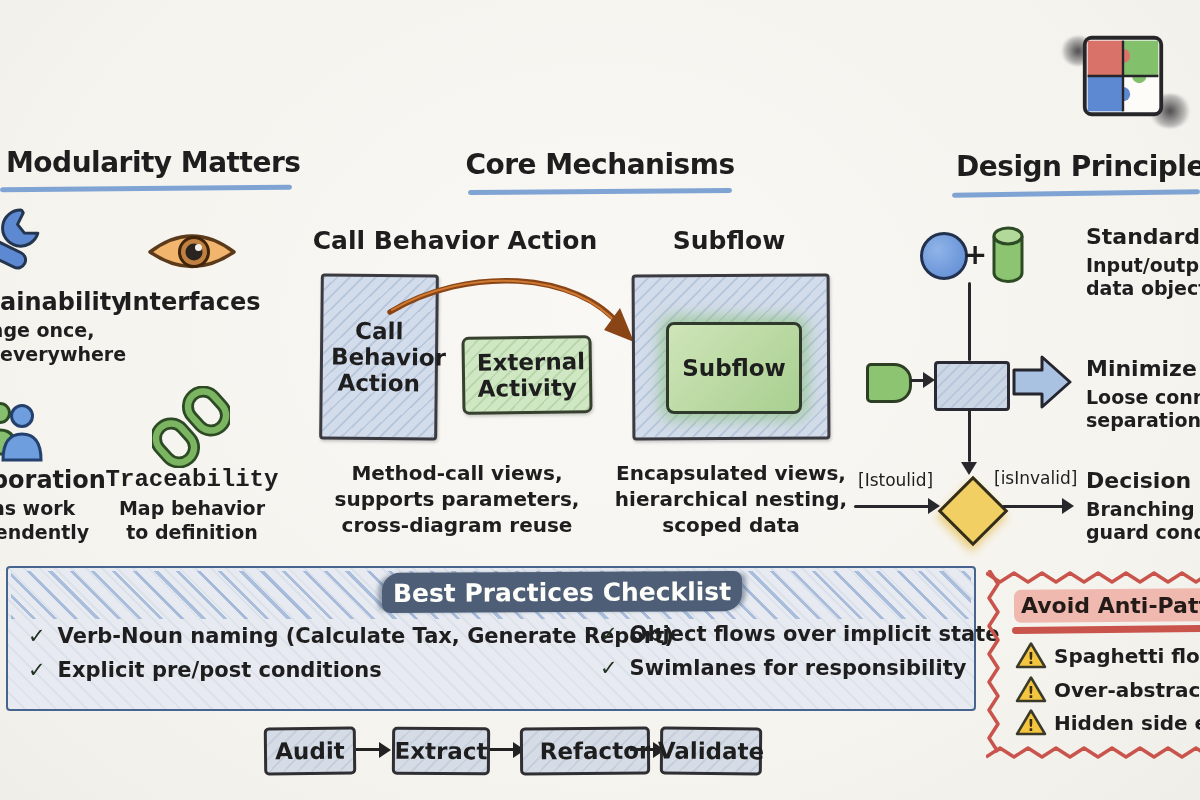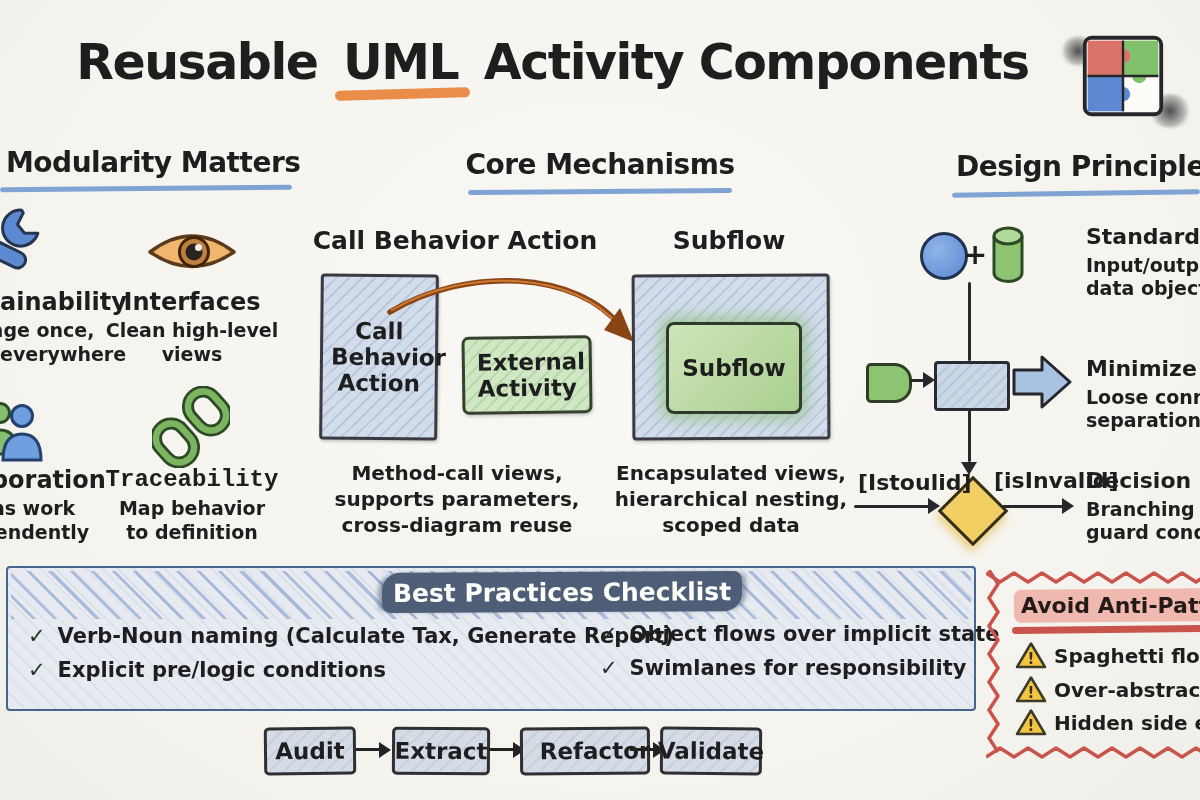--- a/index.html
+++ b/index.html
@@ -33,21 +33,21 @@
   .boxlabel{display:flex;align-items:center;justify-content:center;text-align:center;font-weight:bold;}
   .caption{transform:translateX(-50%);text-align:center;font-size:20px;font-weight:bold;line-height:26px;white-space:nowrap;}
 
   
   .dp-title{font-size:22px;font-weight:bold;white-space:nowrap;}
   .dp-lines{font-size:19px;font-weight:bold;line-height:23px;white-space:nowrap;}
   .hline{height:3px;background:#28282c;border-radius:2px;}
   .vline{width:3px;background:#28282c;border-radius:2px;}
   .ah-right{width:0;height:0;border-left:12px solid #28282c;border-top:8px solid transparent;border-bottom:8px solid transparent;}
   .ah-down{width:0;height:0;border-top:13px solid #28282c;border-left:8px solid transparent;border-right:8px solid transparent;}
-  .guard{font-size:22px;font-weight:bold;white-space:nowrap;}
+  .guard{font-size:17px;font-weight:normal;white-space:nowrap;}
 
   
   .chk-box{left:6px;top:566px;width:966px;height:141px;border:2.5px solid #46648e;border-radius:4px;
     background-color:#e7ebf1;
     background-image:repeating-linear-gradient(45deg, rgba(120,140,170,.10) 0 2px, transparent 2px 11px);}
   .chk-hatch{left:3px;top:3px;right:3px;height:48px;
     background-image:repeating-linear-gradient(45deg, rgba(95,135,195,.45) 0 3px, transparent 3px 15px);}
   .banner{left:382px;top:572px;width:360px;height:40px;background:#4e5e76;border-radius:18px 8px 18px 8px;
     box-shadow:-6px 0 4px -2px rgba(78,94,118,.55), 6px 0 4px -2px rgba(78,94,118,.55);
     color:#fdfdfa;font-size:25px;font-weight:bold;display:flex;align-items:center;justify-content:center;transform:rotate(-.3deg);}
@@ -66,28 +66,20 @@
     border:3px solid #2e2e33;border-radius:5px;font-size:23px;font-weight:bold;
     display:flex;align-items:center;justify-content:center;}
   .harrow{top:748px;height:3px;background:#222;}
   .harrow:after{content:"";position:absolute;right:-11px;top:-6.5px;border-left:12px solid #222;border-top:8px solid transparent;border-bottom:8px solid transparent;}
 </style>
 </head>
 <body>
 
 <div id="canvas">
 
-  <div class="abs title nowrap">
-    <span>Reusable</span>
-    <span class="uml">
-      <span>UML</span>
-      <span class="uml-underline"></span>
-    </span>
-    <span>Activity Components</span>
-  </div>
 
   <div class="smudge" style="left:1060px;top:36px;width:36px;height:30px;"></div>
   <div class="smudge" style="left:1148px;top:94px;width:44px;height:34px;"></div>
   <svg class="abs" style="left:1080px;top:33px;" width="86" height="86" viewBox="0 0 90 90">
     <rect x="5" y="5" width="80" height="80" rx="7" fill="#fdfcf8" stroke="#26262a" stroke-width="4"></rect>
     <rect x="8" y="8" width="37" height="37" fill="#d9736a"></rect>
     <rect x="45" y="8" width="37" height="37" fill="#82c06c"></rect>
     <rect x="8" y="45" width="37" height="37" fill="#5d89d2"></rect>
     <circle cx="45" cy="24" r="7.5" fill="#d9736a"></circle>
     <circle cx="62" cy="45" r="7.5" fill="#82c06c"></circle>
@@ -115,24 +107,20 @@
     <div>update everywhere</div>
   </div>
 
   <svg class="abs" style="left:146px;top:227px;" width="92" height="50" viewBox="0 0 92 50">
     <path d="M4,25 Q46,-7 88,25 Q46,54 4,25 Z" fill="#f2b56e" stroke="#5a3a1a" stroke-width="3.5" stroke-linejoin="round"></path>
     <circle cx="48" cy="25" r="14.5" fill="#c08040" stroke="#40240a" stroke-width="3"></circle>
     <circle cx="48" cy="25" r="8.5" fill="#2a2420"></circle>
     <circle cx="52.5" cy="20.5" r="3.5" fill="#f5efe5"></circle>
   </svg>
   <div class="abs feat-title" style="left:192px;top:288px;">Interfaces</div>
-  <div class="abs feat-lines" style="left:192px;top:318px;">
-    <div>Clean high-level</div>
-    <div>views</div>
-  </div>
 
   <svg class="abs" style="left:-22px;top:398px;" width="74" height="64" viewBox="0 0 74 64">
     <circle cx="22" cy="15" r="9.5" fill="#86c06e" stroke="#2c4a24" stroke-width="3"></circle>
     <path d="M5,56 q0,-24 17,-24 q17,0 17,24 z" fill="#86c06e" stroke="#2c4a24" stroke-width="3"></path>
     <circle cx="44" cy="18" r="10.5" fill="#6f9ede" stroke="#23406e" stroke-width="3"></circle>
     <path d="M25,62 q0,-26 19,-26 q19,0 19,26 z" fill="#6f9ede" stroke="#23406e" stroke-width="3"></path>
   </svg>
   <div class="abs feat-title" style="left:15px;top:466px;">Collaboration</div>
   <div class="abs feat-lines" style="left:12px;top:496px;">
     <div>Teams work</div>
@@ -235,21 +223,21 @@
     <div class="abs chk-hatch"></div>
   </div>
   <div class="abs banner">Best Practices Checklist</div>
 
   <div class="abs chk-item" style="left:28px;top:624px;">
     <span class="chk-mark">✓</span>
     <span>Verb-Noun naming (Calculate Tax, Generate Report)</span>
   </div>
   <div class="abs chk-item" style="left:28px;top:658px;">
     <span class="chk-mark">✓</span>
-    <span>Explicit pre/logic conditions</span>
+    <span>Explicit pre/post conditions</span>
   </div>
   <div class="abs chk-item" style="left:600px;top:622px;">
     <span class="chk-mark">✓</span>
     <span>Object flows over implicit state</span>
   </div>
   <div class="abs chk-item" style="left:600px;top:656px;">
     <span class="chk-mark">✓</span>
     <span>Swimlanes for responsibility</span>
   </div>
 

